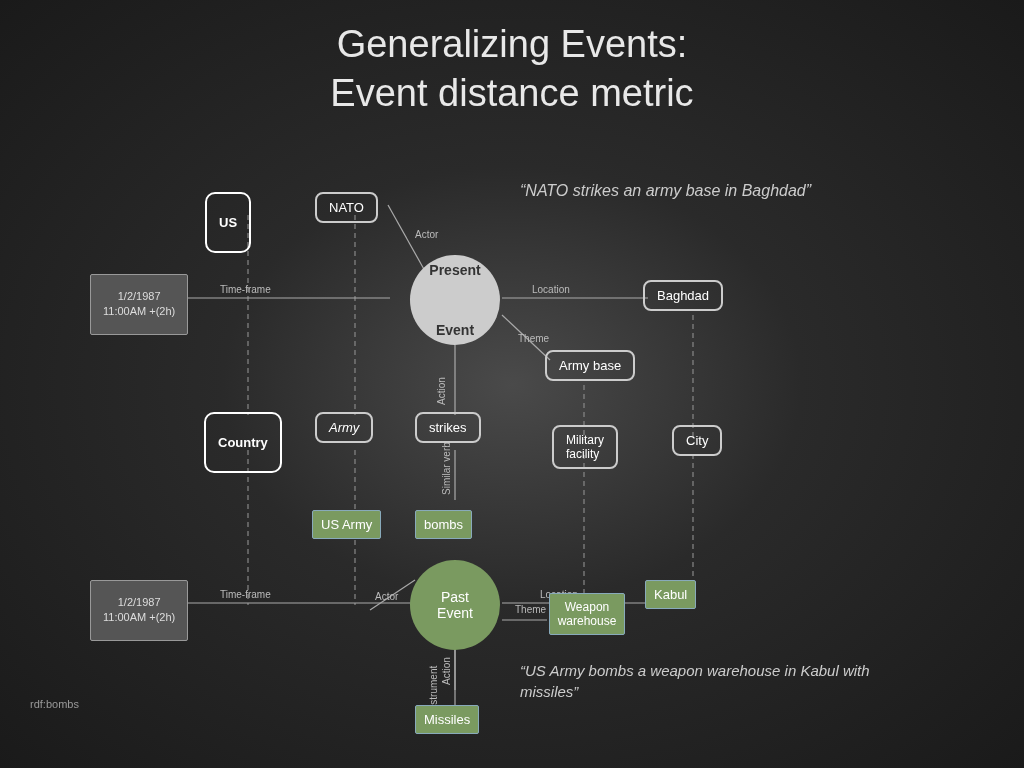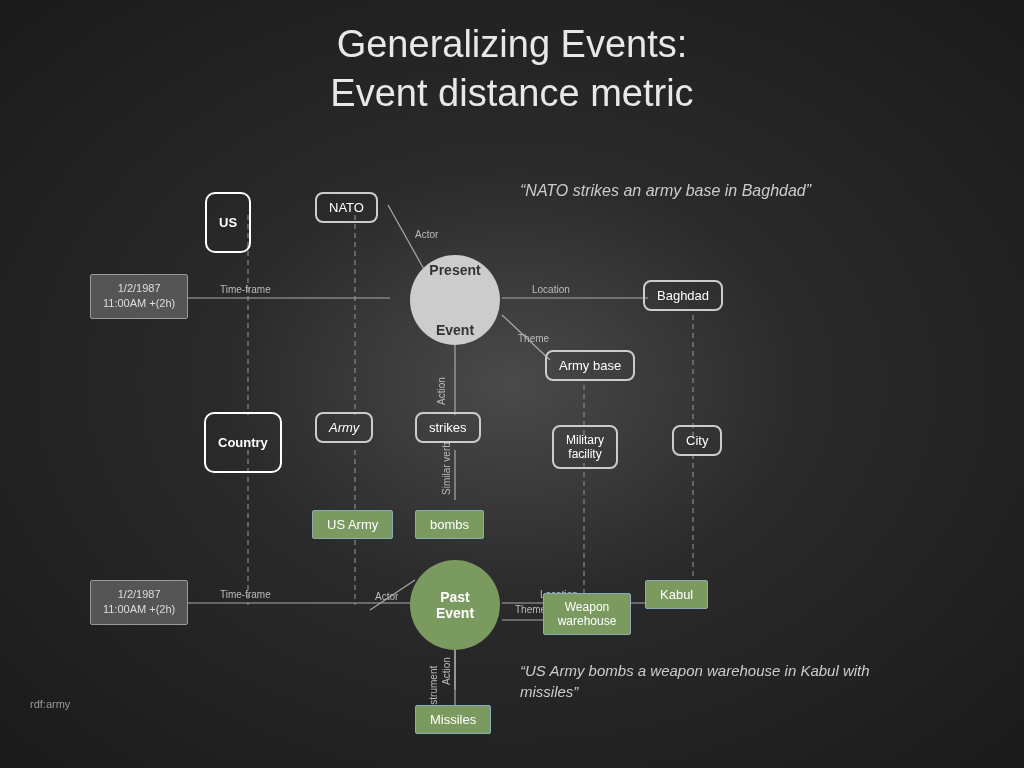--- a/index.html
+++ b/index.html
@@ -50,29 +50,29 @@
     .node-rect-bold {
       border: 2.5px solid #fff;
       background: transparent;
       padding: 21px 12px;
       border-radius: 10px;
       font-weight: bold;
     }
     .node-rect-gray {
       border: 1.5px solid #999;
       background: #555;
-      padding: 6px 12px;
+      padding: 14px 12px;
       border-radius: 2px;
       font-size: 12px;
       color: #ddd;
     }
     .node-rect-green {
       border: 1.5px solid #8ab;
       background: #7a9a60;
-      padding: 6px 14px;
+      padding: 6px 8px;
       border-radius: 2px;
     }
     .node-circle-present {
       width: 90px;
       height: 90px;
       border-radius: 50%;
       background: #ccc;
       color: #333;
       font-weight: bold;
       font-size: 14px;
@@ -81,21 +81,21 @@
       justify-content: center;
       flex-direction: column;
       gap: 44px;
     }
     .node-circle-past {
       width: 90px;
       height: 90px;
       border-radius: 50%;
       background: #7a9a60;
       color: #fff;
-      font-weight: bold;
+      font-weight: normal;
       font-size: 14px;
       display: flex;
       align-items: center;
       justify-content: center;
       flex-direction: column;
     }
     .quote-text {
       position: absolute;
       font-style: italic;
       font-size: 16px;
@@ -226,21 +226,21 @@
 
   <div class="node" style="top:130px; left:643px;">
     <div class="node-rect">Baghdad</div>
   </div>
 
   <div class="node" style="top:200px; left:545px;">
     <div class="node-rect">Army base</div>
   </div>
 
   <div class="node" style="top:275px; left:540px; width:90px;">
-    <div class="node-rect" style="font-size:12px; text-align:center;">Military<br>facility</div>
+    <div class="node-rect" style="font-size:12px; text-align:left;">Military<br>facility</div>
   </div>
 
   <div class="node" style="top:275px; left:672px;">
     <div class="node-rect">City</div>
   </div>
 
   <div class="node" style="top:124px; left:90px;">
     <div class="node-rect-gray" style="text-align:center; font-size:11px; line-height:1.4;">1/2/1987<br>11:00AM +(2h)</div>
   </div>
 
@@ -263,15 +263,15 @@
   <div class="node" style="top:430px; left:90px;">
     <div class="node-rect-gray" style="text-align:center; font-size:11px; line-height:1.4;">1/2/1987<br>11:00AM +(2h)</div>
   </div>
 
   <div class="node" style="top:555px; left:415px;">
     <div class="node-rect-green">Missiles</div>
   </div>
 
   <div class="quote-text" style="top:510px; left:520px; width:380px; font-size:15px;">“US Army bombs a weapon warehouse in Kabul with missiles”</div>
 
-  <div class="rdf-label" style="bottom:58px; left:30px;">rdf:army</div>
+  <div class="rdf-label" style="bottom:58px; left:30px;">rdf:bombs</div>
 
 </div>
 
 </body></html>

